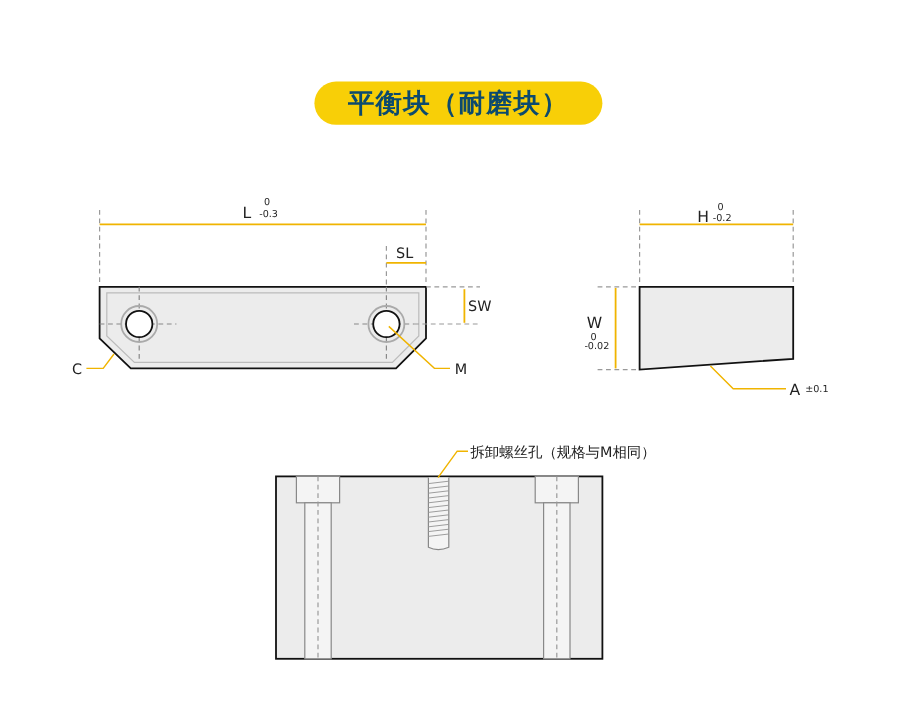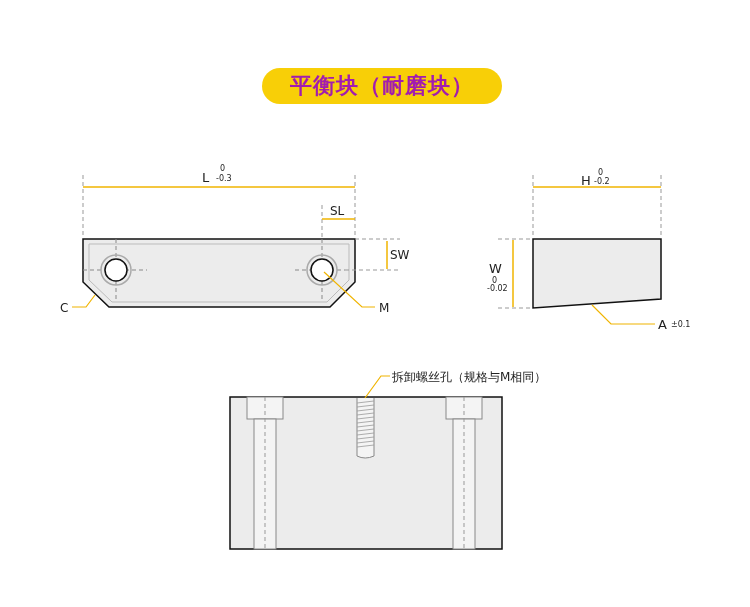--- a/index.html
+++ b/index.html
@@ -2,21 +2,21 @@
 <html><head>
   <meta charset="utf-8">
   <style>
     html, body { margin: 0; padding: 0; background: #ffffff; }
     body { width: 750px; height: 607px; position: relative; overflow: hidden;
            font-family: "DejaVu Sans", "Liberation Sans", sans-serif; }
     .title-pill {
       position: absolute; left: 262px; top: 68px; width: 240px; height: 36px;
       background: #f8cf07; border-radius: 18px;
       display: flex; align-items: center; justify-content: center;
-      font-size: 22px; font-weight: bold; color: #a21caf; letter-spacing: 1px;
+      font-size: 22px; font-weight: bold; color: #0c4a6e; letter-spacing: 1px;
     }
     svg.drawing { position: absolute; left: 0; top: 0; }
     .lbl { font-family: "DejaVu Sans", "Liberation Sans", sans-serif; fill: #222; }
     .tol { font-family: "DejaVu Sans", "Liberation Sans", sans-serif; fill: #222; }
   </style>
 </head>
 <body>
 
 <div class="title-pill">平衡块（耐磨块）</div>
 

